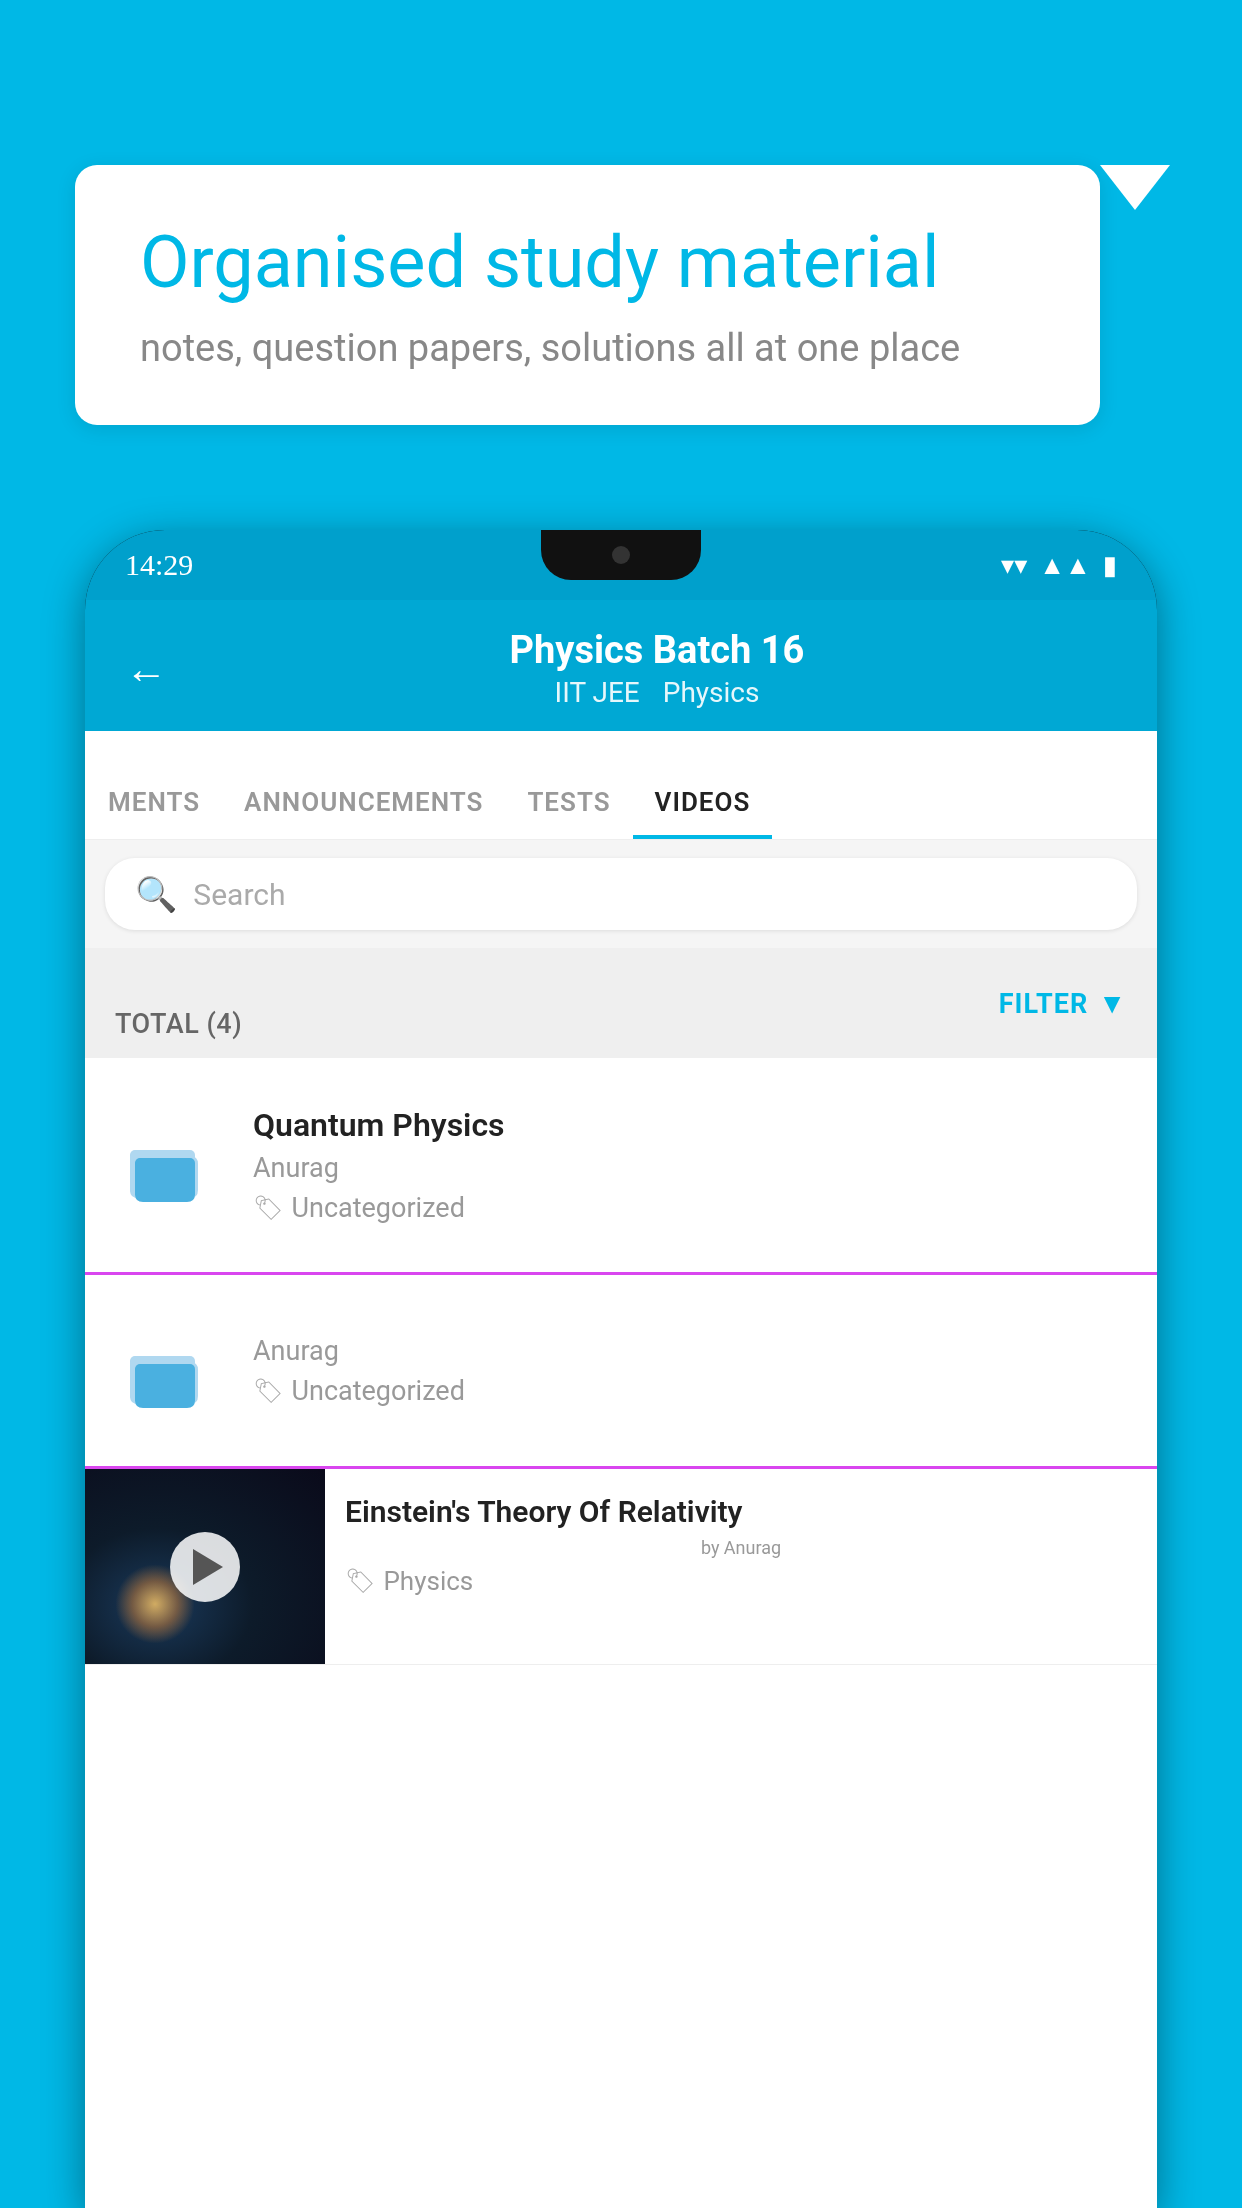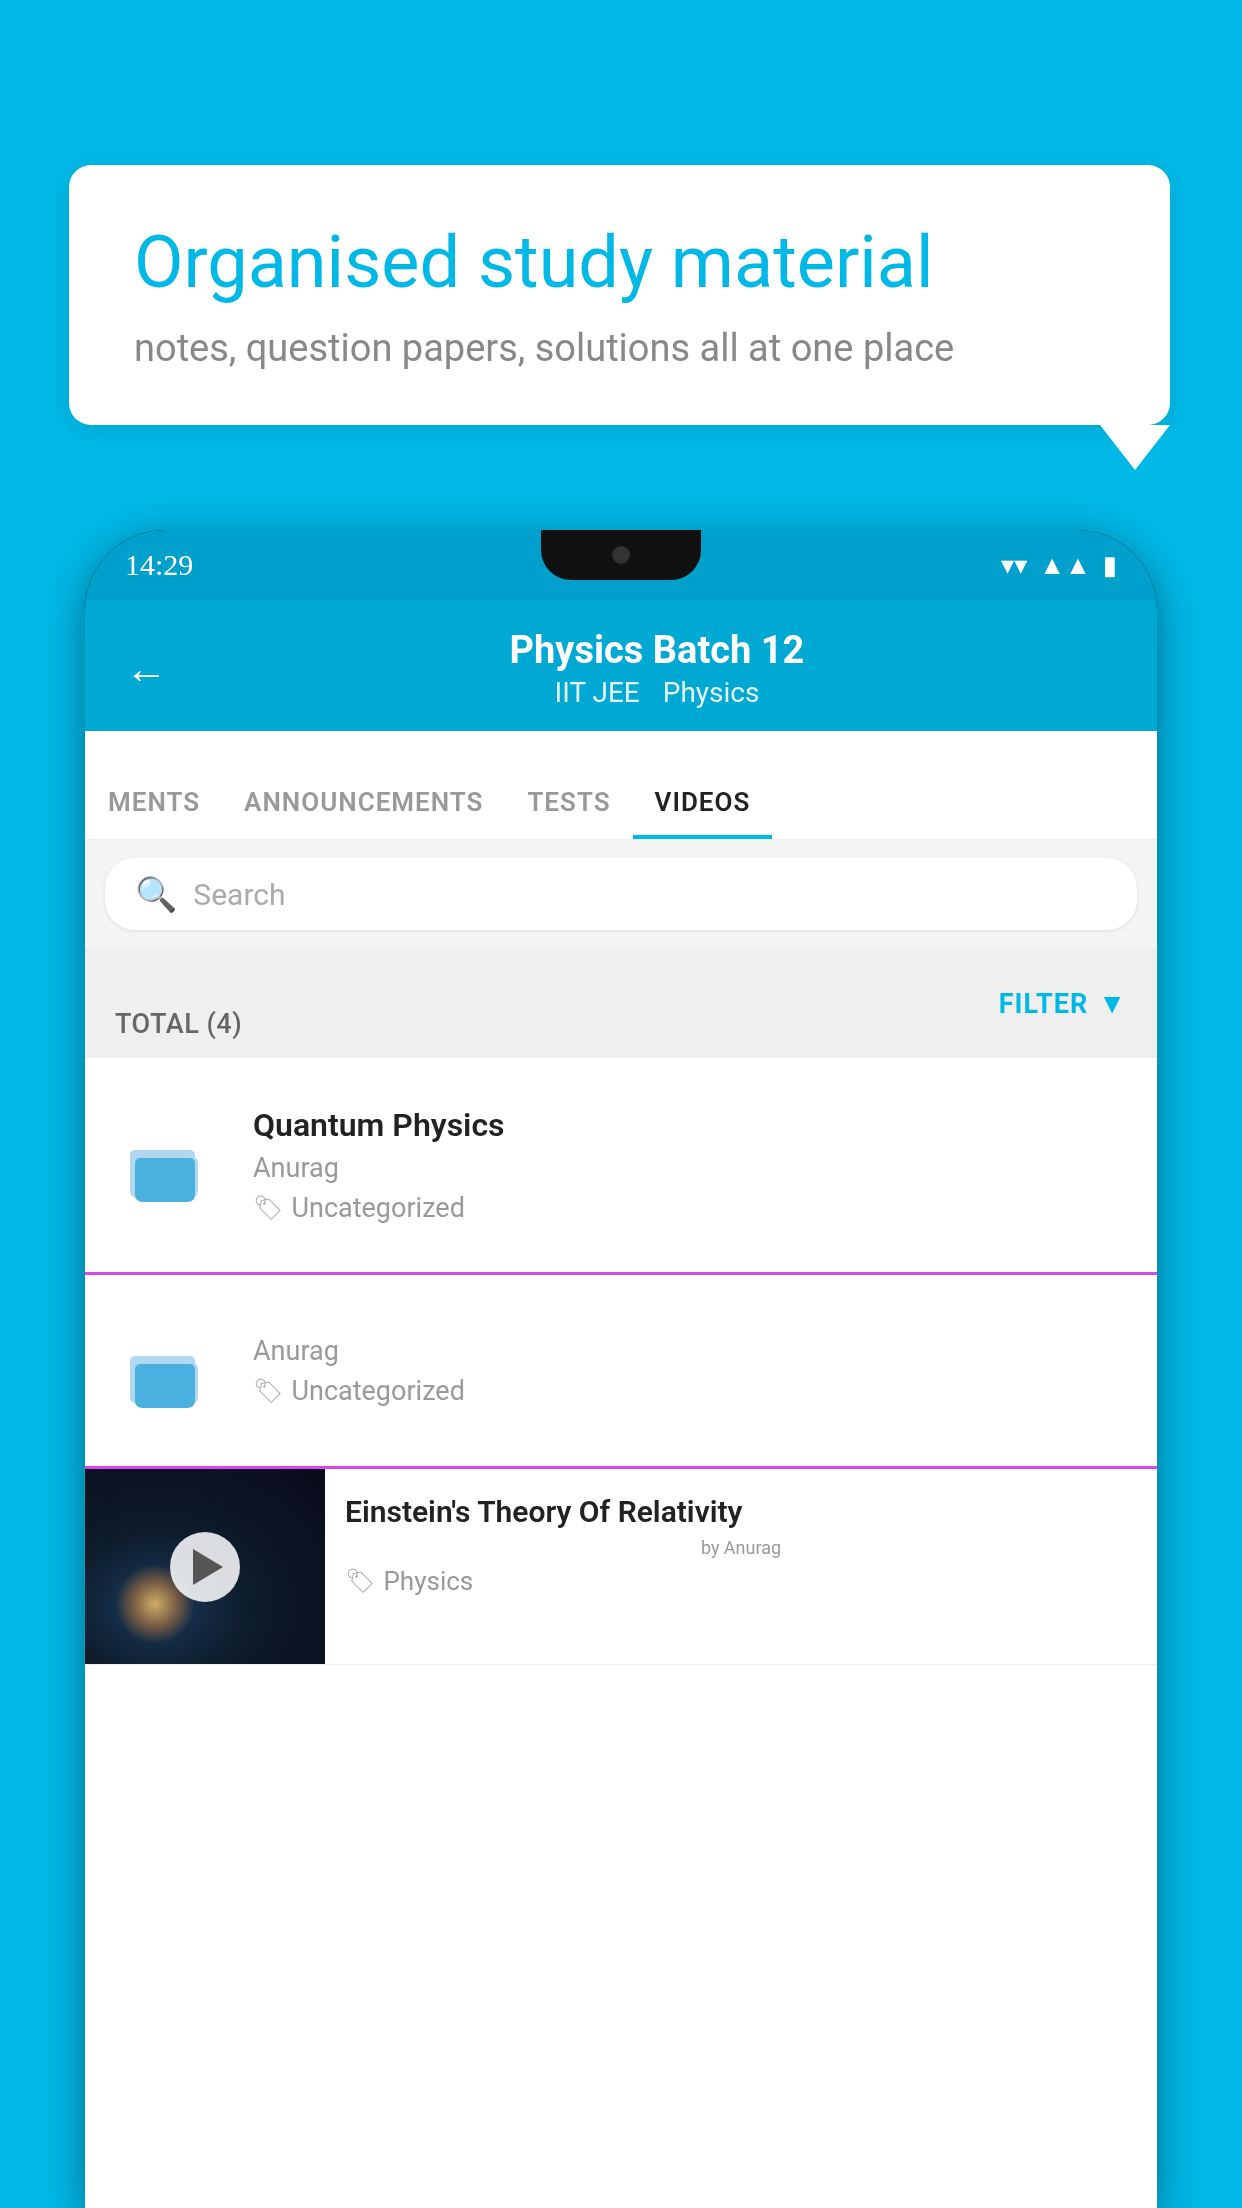--- a/index.html
+++ b/index.html
@@ -10,25 +10,24 @@
       background-color: #00b8e6;
       font-family: 'Roboto', Arial, sans-serif;
       overflow: hidden;
       position: relative;
     }
 
     
     .speech-bubble-container {
       position: absolute;
       top: 165px;
-      left: 69px;
+      left: 75px;
       right: 72px;
       display: flex;
-      flex-direction: column;
-      align-items: flex-end;
+      align-items: flex-start;
     }
 
     .speech-bubble {
       background: white;
       border-radius: 22px;
       padding: 55px 65px 55px 65px;
       width: 100%;
       box-shadow: 0 4px 20px rgba(0,0,0,0.1);
     }
 
@@ -414,21 +413,21 @@
       <span class="signal-icon">▲▲</span>
       <span class="battery-icon">▮</span>
     </div>
   </div>
 
   <div class="app-content">
 
     <div class="app-header">
       <span class="back-arrow">←</span>
       <div class="header-title-block">
-        <div class="header-main-title">Physics Batch 12</div>
+        <div class="header-main-title">Physics Batch 16</div>
         <div class="header-sub-tags">
           <span>IIT JEE</span>
           <span class="header-tag-separator"> </span>
           <span>Physics</span>
         </div>
       </div>
     </div>
 
     <div class="tabs-bar">
       <div class="tab-item">

